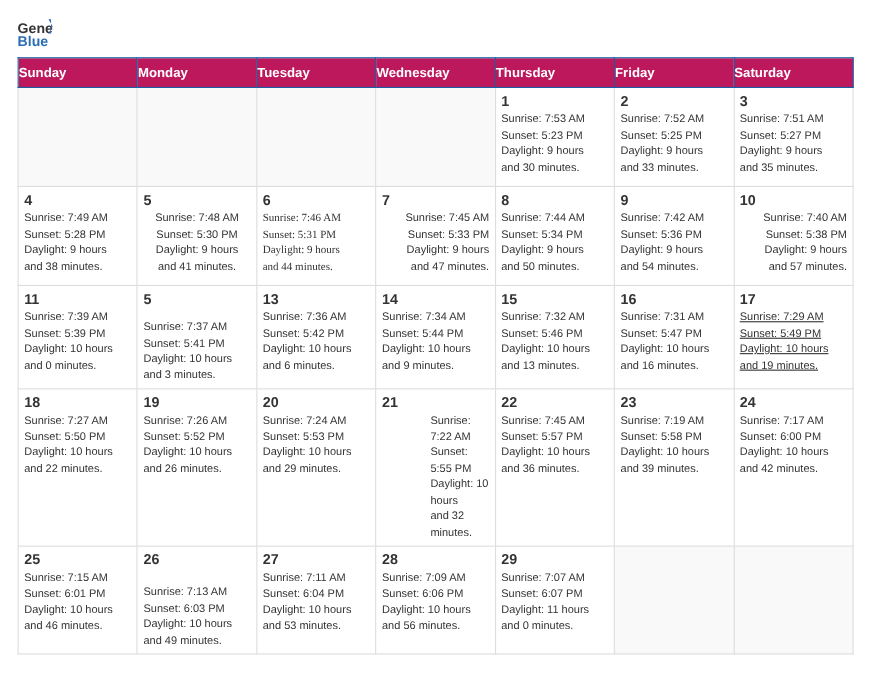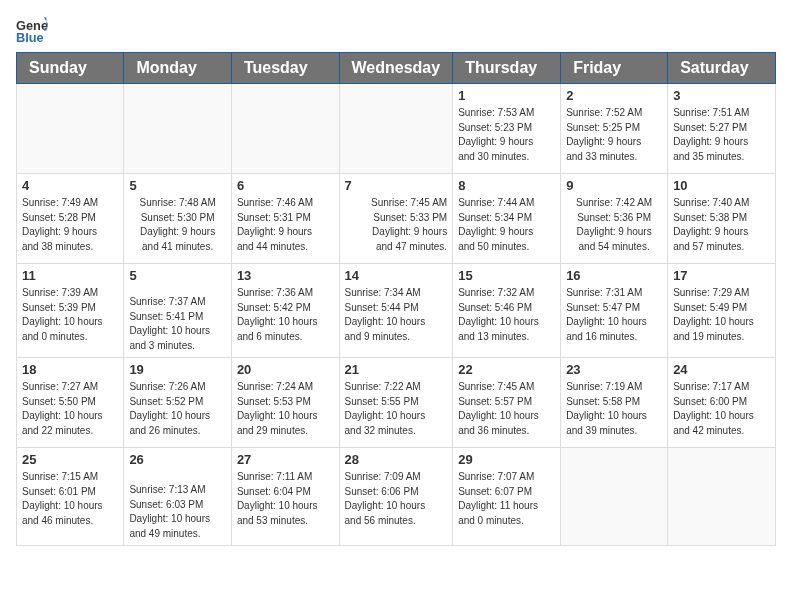--- a/index.html
+++ b/index.html
@@ -47,25 +47,25 @@
     .location-title {
       font-size: 16px;
       color: #555;
     }
     .calendar-table {
       width: 100%;
       border-collapse: collapse;
       border: 1px solid #ccc;
     }
     .calendar-table th {
-      background-color: #737373;
+      background-color: #be185d;
       color: #fff;
-      font-size: 16px;
-      font-weight: bold;
-      padding: 6px 12px;
+      font-size: 12px;
+      font-weight: bold;
+      padding: 6px 0;
       text-align: left;
       border: 1px solid #1a5da0;
     }
     .calendar-table td {
       vertical-align: top;
       padding: 4px 5px;
       font-size: 10px;
       color: #333;
       border: 1px solid #ddd;
       width: calc(100% / 7);
@@ -160,49 +160,49 @@
         </td>
         <td>
           <div class="day-number">5</div>
           <div class="day-info" style="white-space: pre-line; text-align: center;">Sunrise: 7:48 AM
 Sunset: 5:30 PM
 Daylight: 9 hours
 and 41 minutes.</div>
         </td>
         <td>
           <div class="day-number">6</div>
-          <div class="day-info" style="white-space: pre-line;">Sunrise: 7:46 AM
+          <div class="day-info" style="white-space: pre-line; font-family: Liberation Serif, serif;">Sunrise: 7:46 AM
 Sunset: 5:31 PM
 Daylight: 9 hours
 and 44 minutes.</div>
         </td>
         <td>
           <div class="day-number">7</div>
           <div class="day-info" style="white-space: pre-line; text-align: right;">Sunrise: 7:45 AM
 Sunset: 5:33 PM
 Daylight: 9 hours
 and 47 minutes.</div>
         </td>
         <td>
           <div class="day-number">8</div>
           <div class="day-info" style="white-space: pre-line;">Sunrise: 7:44 AM
 Sunset: 5:34 PM
 Daylight: 9 hours
 and 50 minutes.</div>
         </td>
         <td>
           <div class="day-number">9</div>
-          <div class="day-info" style="white-space: pre-line; text-align: center;">Sunrise: 7:42 AM
+          <div class="day-info" style="white-space: pre-line;">Sunrise: 7:42 AM
 Sunset: 5:36 PM
 Daylight: 9 hours
 and 54 minutes.</div>
         </td>
         <td>
           <div class="day-number">10</div>
-          <div class="day-info" style="white-space: pre-line;">Sunrise: 7:40 AM
+          <div class="day-info" style="white-space: pre-line; text-align: right;">Sunrise: 7:40 AM
 Sunset: 5:38 PM
 Daylight: 9 hours
 and 57 minutes.</div>
         </td>
       </tr>
       <tr>
         <td>
           <div class="day-number">11</div>
           <div class="day-info" style="white-space: pre-line;">Sunrise: 7:39 AM
 Sunset: 5:39 PM
@@ -239,21 +239,21 @@
         </td>
         <td>
           <div class="day-number">16</div>
           <div class="day-info" style="white-space: pre-line;">Sunrise: 7:31 AM
 Sunset: 5:47 PM
 Daylight: 10 hours
 and 16 minutes.</div>
         </td>
         <td>
           <div class="day-number">17</div>
-          <div class="day-info" style="white-space: pre-line;">Sunrise: 7:29 AM
+          <div class="day-info" style="white-space: pre-line; text-decoration: underline;">Sunrise: 7:29 AM
 Sunset: 5:49 PM
 Daylight: 10 hours
 and 19 minutes.</div>
         </td>
       </tr>
       <tr>
         <td>
           <div class="day-number">18</div>
           <div class="day-info" style="white-space: pre-line;">Sunrise: 7:27 AM
 Sunset: 5:50 PM
@@ -269,21 +269,21 @@
         </td>
         <td>
           <div class="day-number">20</div>
           <div class="day-info" style="white-space: pre-line;">Sunrise: 7:24 AM
 Sunset: 5:53 PM
 Daylight: 10 hours
 and 29 minutes.</div>
         </td>
         <td>
           <div class="day-number">21</div>
-          <div class="day-info" style="white-space: pre-line;">Sunrise: 7:22 AM
+          <div class="day-info" style="white-space: pre-line; margin-left: 44px;">Sunrise: 7:22 AM
 Sunset: 5:55 PM
 Daylight: 10 hours
 and 32 minutes.</div>
         </td>
         <td>
           <div class="day-number">22</div>
           <div class="day-info" style="white-space: pre-line;">Sunrise: 7:45 AM
 Sunset: 5:57 PM
 Daylight: 10 hours
 and 36 minutes.</div>

